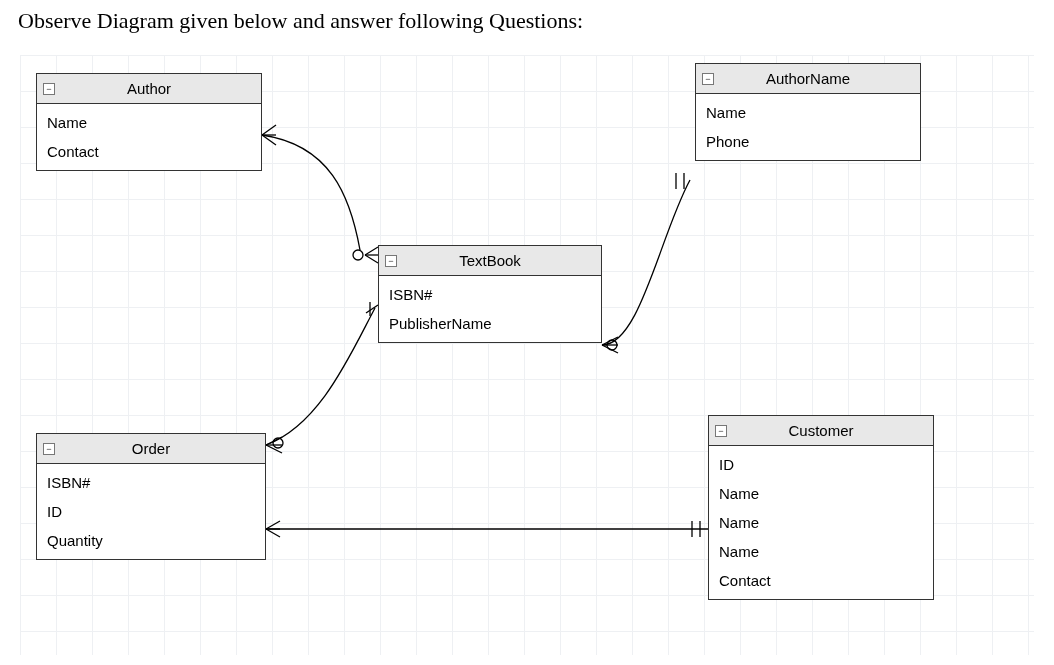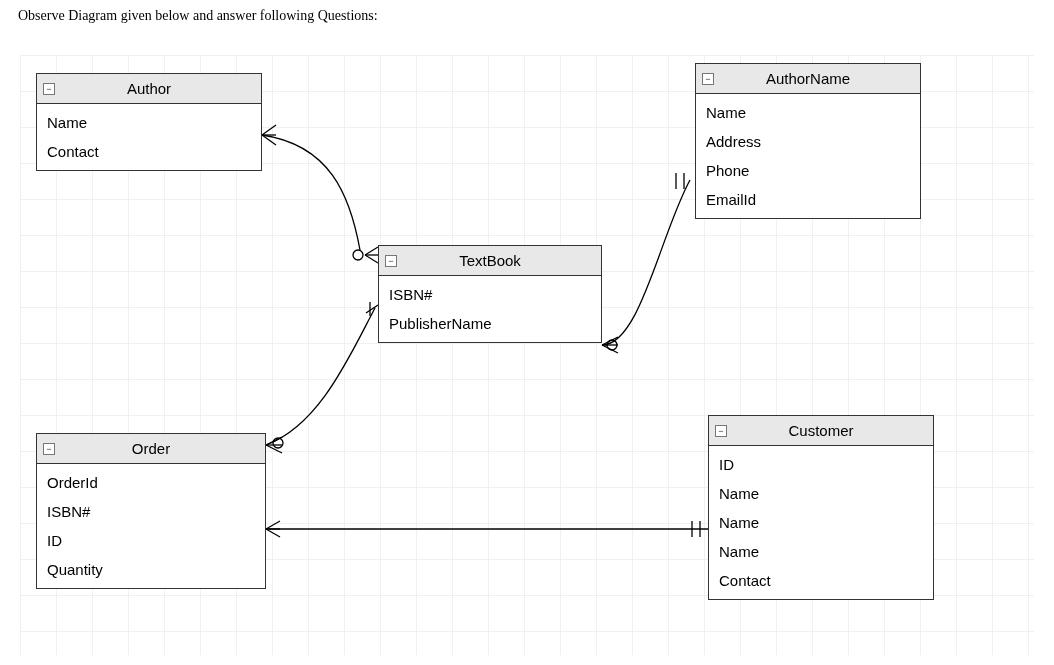--- a/index.html
+++ b/index.html
@@ -12,21 +12,21 @@
       height: 665px;
       font-family: Arial, sans-serif;
       background: #ffffff;
       position: relative;
       overflow: hidden;
     }
     .instruction {
       position: absolute;
       top: 8px;
       left: 18px;
-      font-size: 14px;
+      font-size: 22px;
       font-family: "Times New Roman", serif;
       color: #000;
     }
     .canvas {
       position: absolute;
       top: 55px;
       left: 20px;
       right: 20px;
       bottom: 10px;
       background-image:
@@ -165,44 +165,41 @@
     </div>
   </div>
 
   <div class="entity" style="left:675px; top:8px; width:226px;">
     <div class="entity-header">
       <span class="collapse-icon">−</span>
       <span>AuthorName</span>
     </div>
     <div class="entity-body">
       <div class="attr">Name</div>
-      <div class="attr">Address</div>
       <div class="attr">Phone</div>
-      <div class="attr">EmailId</div>
     </div>
   </div>
 
   <div class="entity" style="left:358px; top:190px; width:224px;">
     <div class="entity-header">
       <span class="collapse-icon">−</span>
       <span>TextBook</span>
     </div>
     <div class="entity-body">
       <div class="attr">ISBN#</div>
       <div class="attr">PublisherName</div>
     </div>
   </div>
 
   <div class="entity" style="left:16px; top:378px; width:230px;">
     <div class="entity-header">
       <span class="collapse-icon">−</span>
       <span>Order</span>
     </div>
     <div class="entity-body">
-      <div class="attr">OrderId</div>
       <div class="attr">ISBN#</div>
       <div class="attr">ID</div>
       <div class="attr">Quantity</div>
     </div>
   </div>
 
   <div class="entity" style="left:688px; top:360px; width:226px;">
     <div class="entity-header">
       <span class="collapse-icon">−</span>
       <span>Customer</span>

